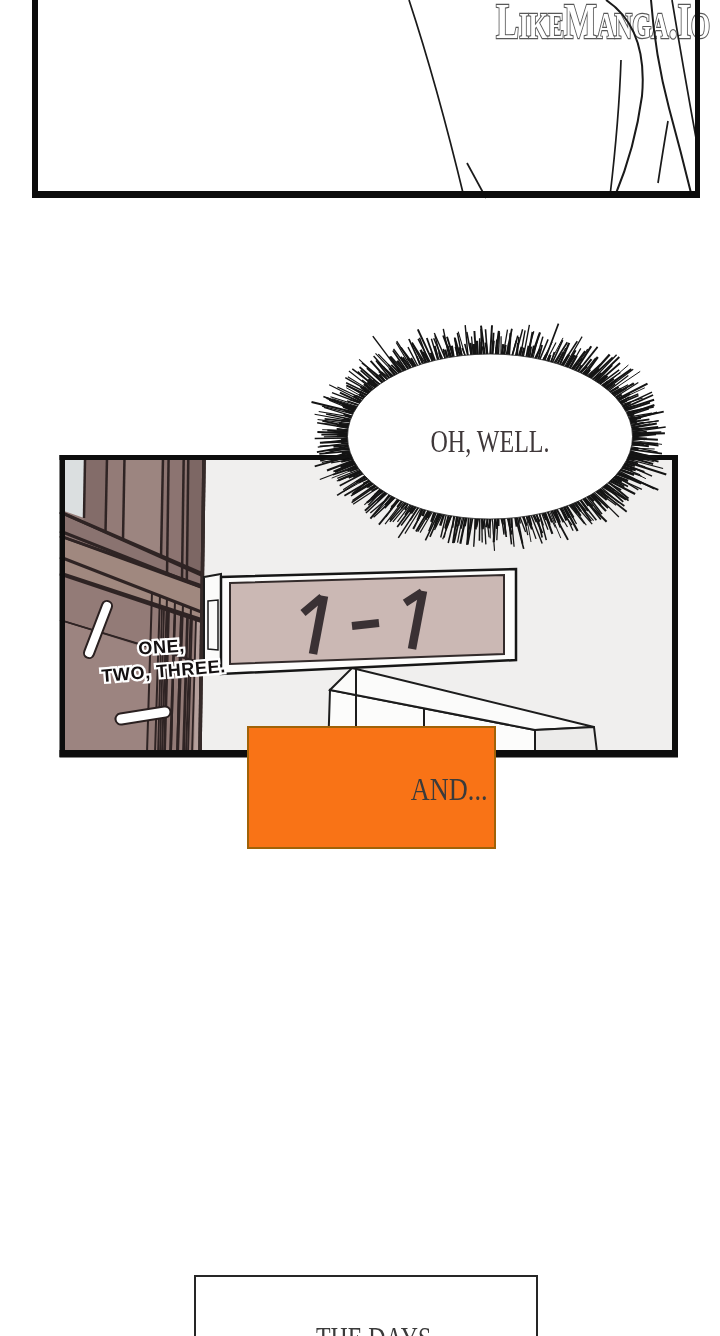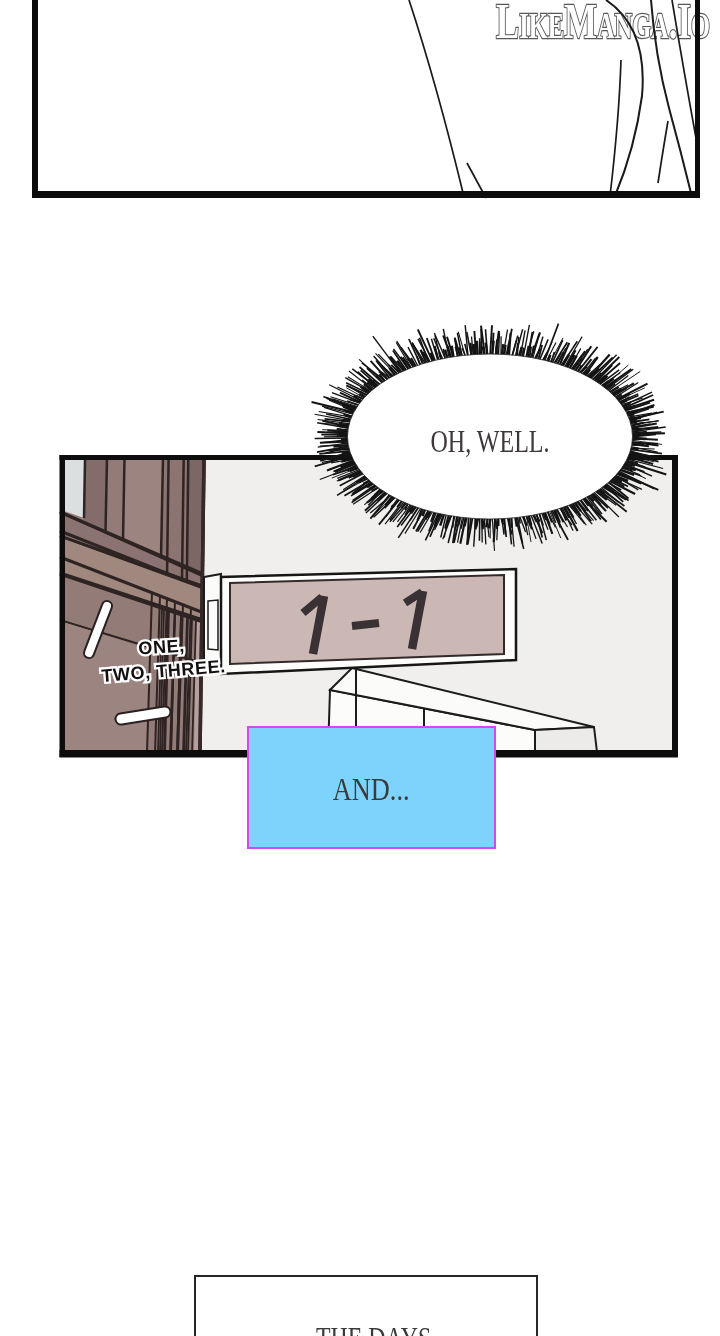--- a/index.html
+++ b/index.html
@@ -694,22 +694,22 @@
 <path d="M629.4 426.3L643.5 422.8" stroke="#141414" stroke-width="2.17" fill="none"></path>
 <path d="M629.8 428.2L638.9 428.3" stroke="#141414" stroke-width="1.71" fill="none"></path>
 <path d="M630.0 429.4L638.0 429.8" stroke="#141414" stroke-width="2.02" fill="none"></path>
 <path d="M630.3 432.2L642.4 430.1" stroke="#141414" stroke-width="1.66" fill="none"></path>
 <path d="M630.4 433.3L646.8 431.4" stroke="#141414" stroke-width="1.51" fill="none"></path>
 <path d="M630.5 435.3L639.2 434.9" stroke="#141414" stroke-width="2.15" fill="none"></path>
   <ellipse cx="490" cy="436.5" rx="142.5" ry="82.5" fill="#ffffff" stroke="#222222" stroke-width="0.8"></ellipse>
   <text x="490" y="452" text-anchor="middle" font-family="Liberation Serif" font-size="32" textLength="119" lengthAdjust="spacingAndGlyphs" fill="#3f383a">OH, WELL.</text>
 </svg>
 
-<div class="abs" style="left:247px;top:726px;width:245px;height:119px;background:#7dd3fc;
-  border:2px solid #d946ef;display:flex;align-items:center;justify-content:center;">
+<div class="abs" style="left:247px;top:726px;width:245px;height:119px;background:#f97316;
+  border:2px solid #a16207;display:flex;align-items:center;justify-content:flex-end;">
   <span style="font-family:'Liberation Serif';font-size:31px;color:#3b3b3b;display:inline-block;transform:scaleX(0.85) translateY(1.5px);">AND...</span>
 </div>
 
 <div class="abs" style="left:194px;top:1275px;width:340px;height:80px;background:#ffffff;
   border:2px solid #262626;">
   <span class="abs" style="left:120px;top:44px;white-space:nowrap;
    font-family:'Liberation Serif';font-size:31px;color:#3b3b3b;display:inline-block;
    transform:scaleX(0.77);transform-origin:left top;">THE DAYS</span>
 </div>
 

